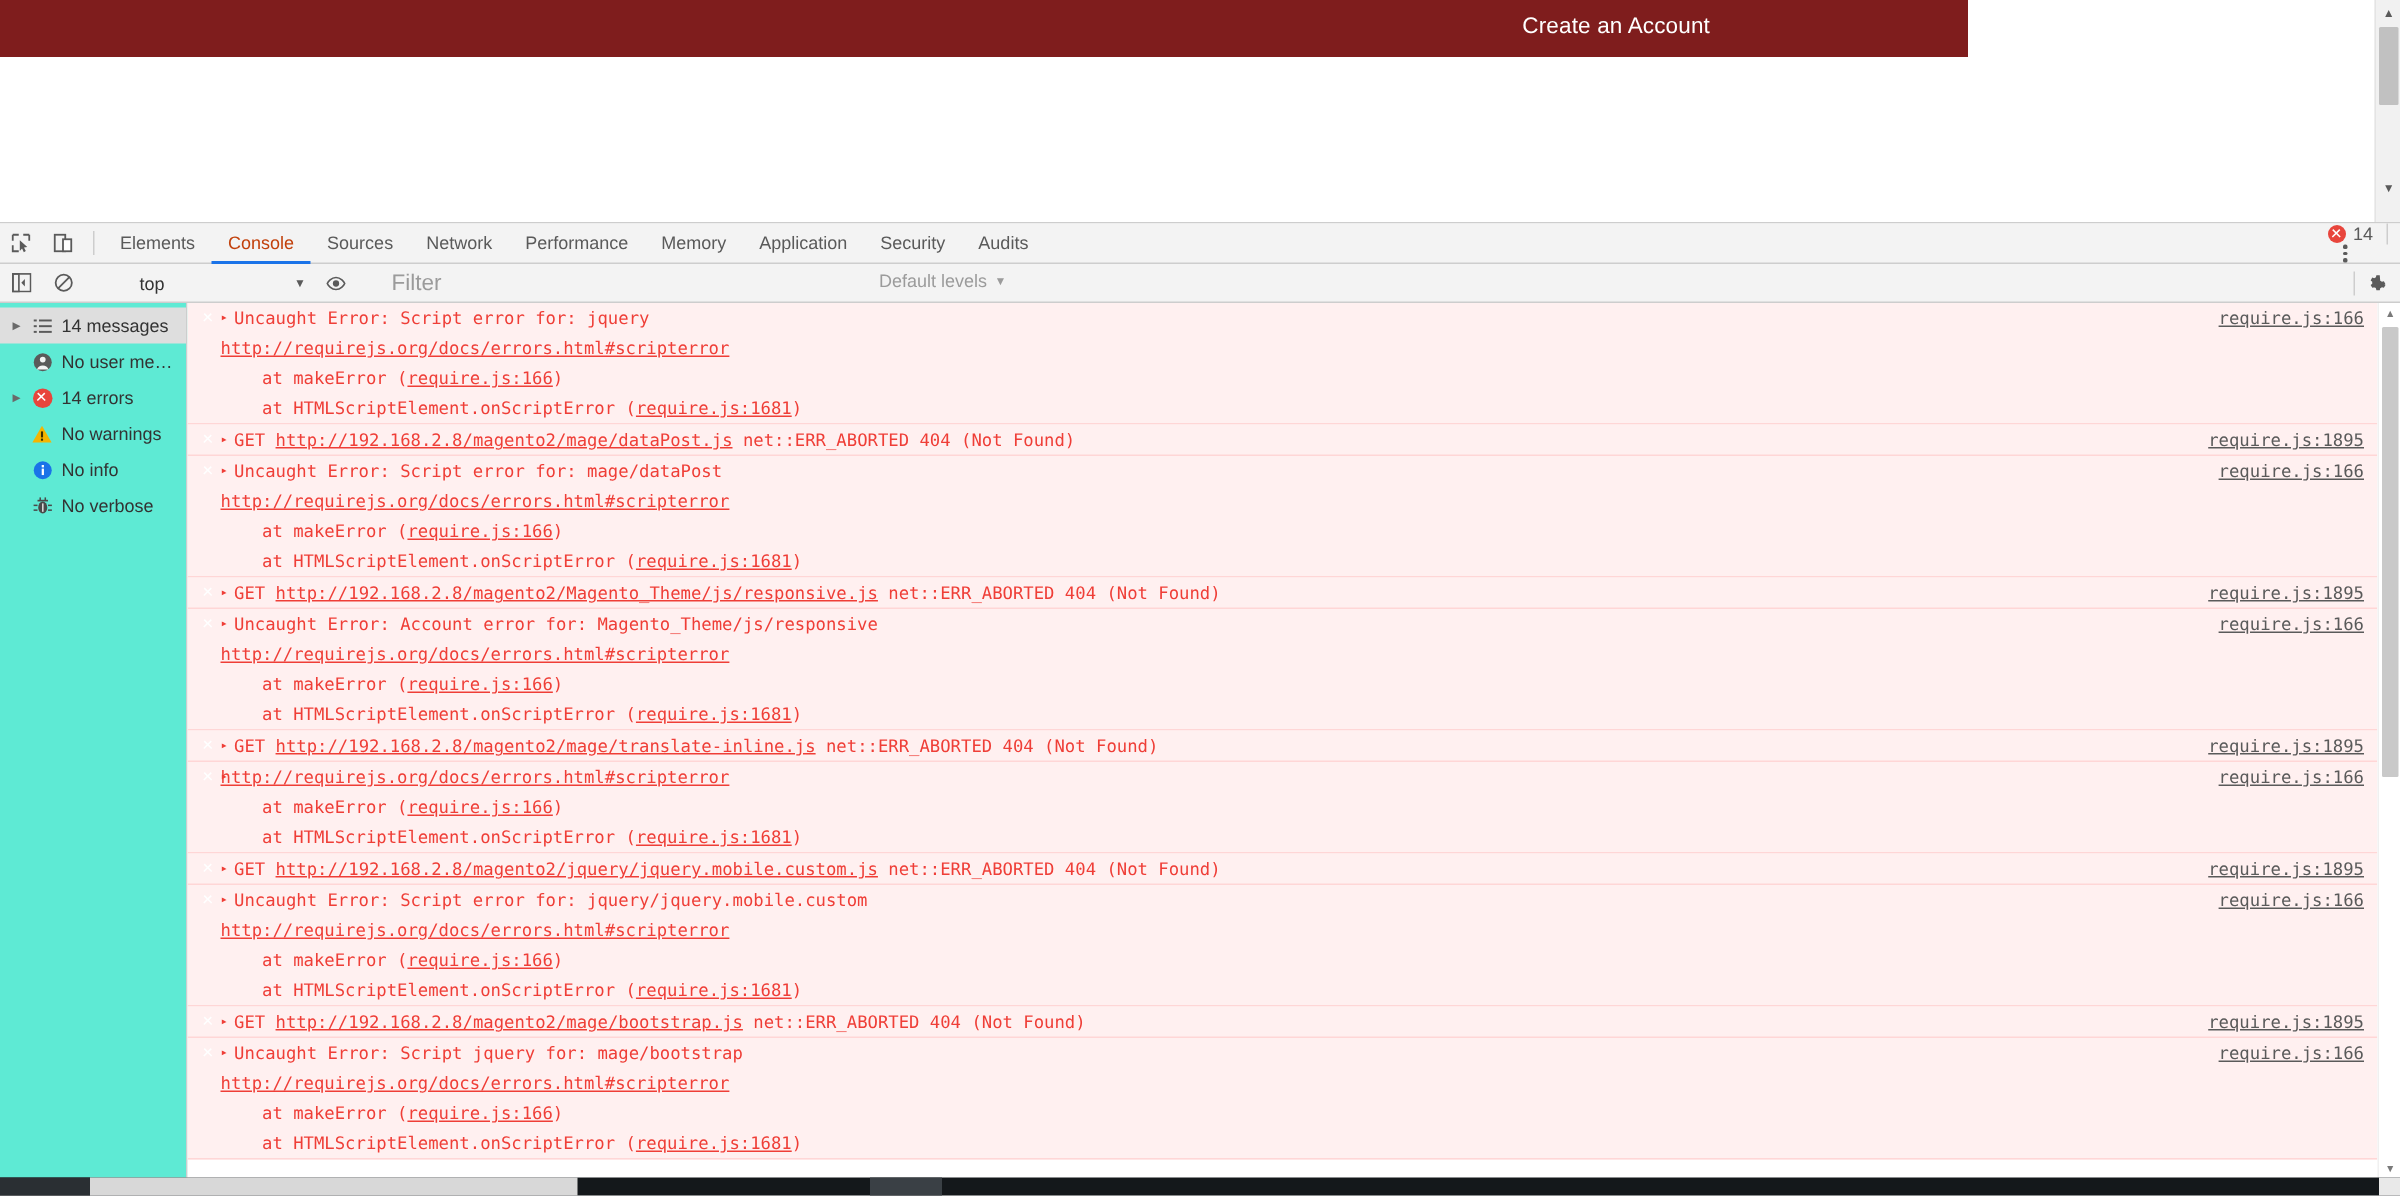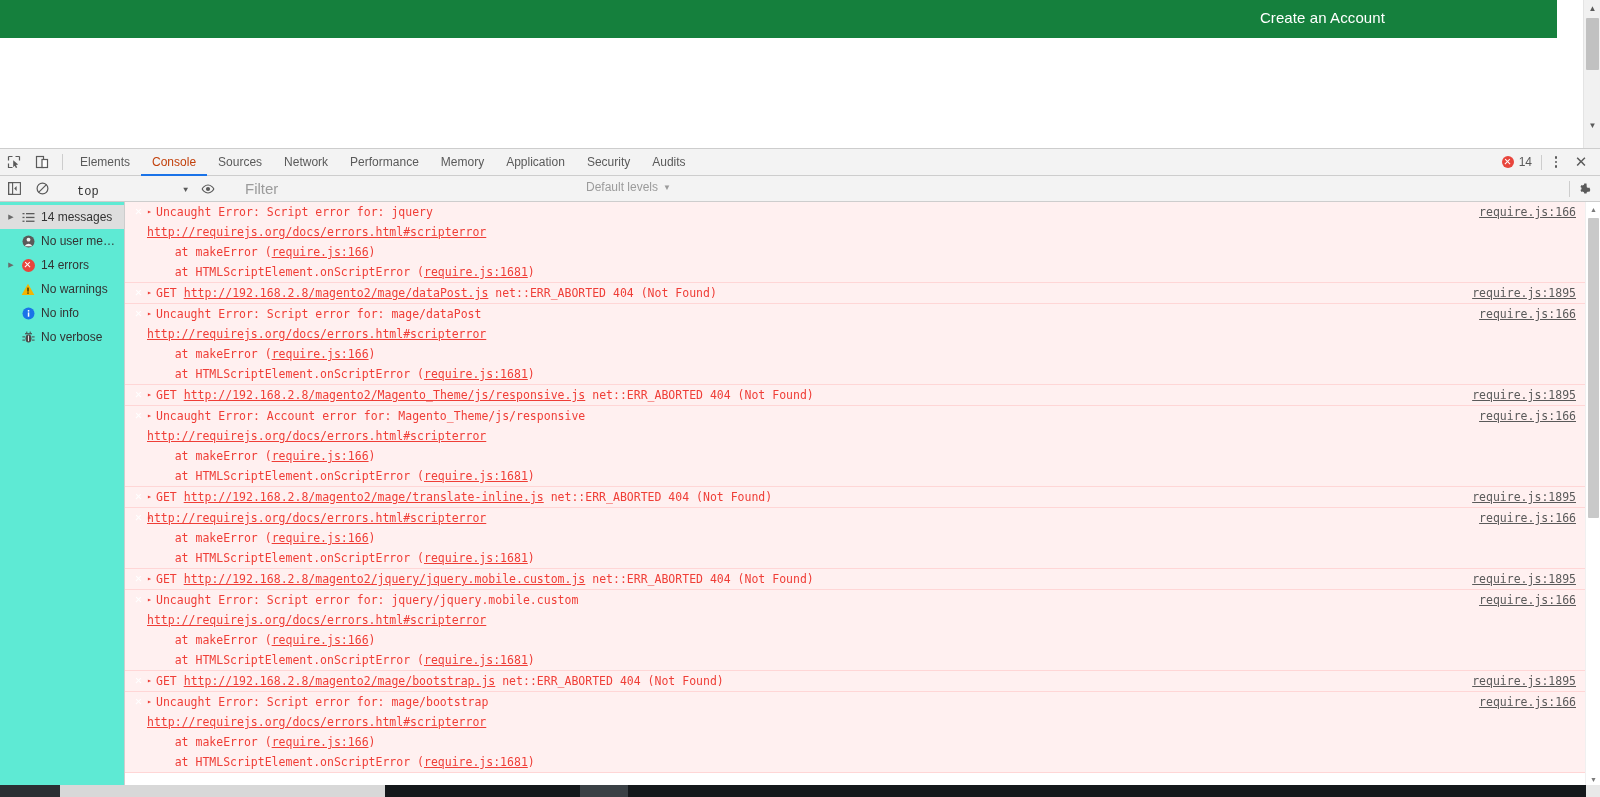--- a/index.html
+++ b/index.html
@@ -12,22 +12,22 @@
   }
 
   
   #page-area {
     position: absolute; left: 0; top: 0;
     width: 1600px; height: 148px;
     background: #ffffff;
   }
   #site-header {
     position: absolute; left: 0; top: 0;
-    width: 1557px; height: 38px;
-    background: #15803d;
+    width: 1312px; height: 38px;
+    background: #7f1d1d;
   }
   #create-account-link {
     position: absolute;
     right: 172px; top: 9px;
     color: #ffffff;
     font-size: 15px;
     font-family: "Liberation Sans", sans-serif;
     letter-spacing: .1px;
     white-space: nowrap;
     cursor: pointer;
@@ -86,22 +86,23 @@
     white-space: nowrap;
     border-bottom: 2px solid transparent;
     margin-bottom: -1px;
   }
   .dt-tab.active {
     color: #c2410c;
     border-bottom-color: #1a73e8;
   }
   #dt-tabbar-right {
     margin-left: auto;
-    display: flex; align-items: center;
+    display: flex; 
     padding-right: 6px;
+    flex-direction: column;
   }
   #err-count-badge {
     display: flex; align-items: center; gap: 5px;
     padding-right: 9px; margin-right: 2px;
     border-right: 1px solid #cdcdcd;
     height: 15px;
     cursor: pointer;
   }
   #err-count-badge .count {
     font-size: 12px; color: #5a5a5a;
@@ -128,28 +129,27 @@
 
   
   #dt-filterbar {
     position: relative;
     height: 26px;
     background: #f3f3f3;
     border-bottom: 1px solid #cdcdcd;
     display: flex; align-items: center;
   }
   #ctx-select {
-    display: flex; align-items: flex-end;
+    display: flex; align-items: center;
     width: 125px; height: 20px;
-    margin-left: 0;
+    margin-left: 16px;
     font-size: 12px; color: #333;
     padding-left: 8px;
     cursor: pointer;
     position: relative;
-    font-family: Liberation Mono, monospace;
   }
   #ctx-select .caret {
     position: absolute; right: 6px; top: 50%; transform: translateY(-50%);
     font-size: 8px; color: #5a5a5a;
   }
   #filter-input {
     flex: none;
     width: 330px; height: 20px;
     margin-left: 8px;
     border: none; background: transparent; outline: none;
@@ -578,21 +578,21 @@
           </div>
           <div class="msg">
             <span class="err-ico"><span class="circle-x sm"></span></span>
             <span class="twisty">▸</span>
             <div class="msg-main"><span class="plain">GET </span><span class="u plain">http://192.168.2.8/magento2/mage/bootstrap.js</span><span class="netinfo"> net::ERR_ABORTED 404 (Not Found)</span></div>
             <span class="src-link">require.js:1895</span>
           </div>
           <div class="msg">
             <span class="err-ico"><span class="circle-x sm"></span></span>
             <span class="twisty">▸</span>
-            <div class="msg-main"><span>Uncaught Error: Script error for: mage/bootstrap</span></div>
+            <div class="msg-main"><span>Uncaught Error: Script jquery for: mage/bootstrap</span></div>
             <div class="msg-sub"><span class="u plain">http://requirejs.org/docs/errors.html#scripterror</span></div>
             <div class="msg-stack"><span>    at makeError (</span><span class="u" style="color: rgb(239, 62, 55);">require.js:166</span><span>)</span></div>
             <div class="msg-stack"><span>    at HTMLScriptElement.onScriptError (</span><span class="u" style="color: rgb(239, 62, 55);">require.js:1681</span><span>)</span></div>
             <span class="src-link">require.js:166</span>
           </div>
         </div>
 
       <div id="msg-vscroll">
         <div class="arrow up">▲</div>
         <div class="thumb"></div>

